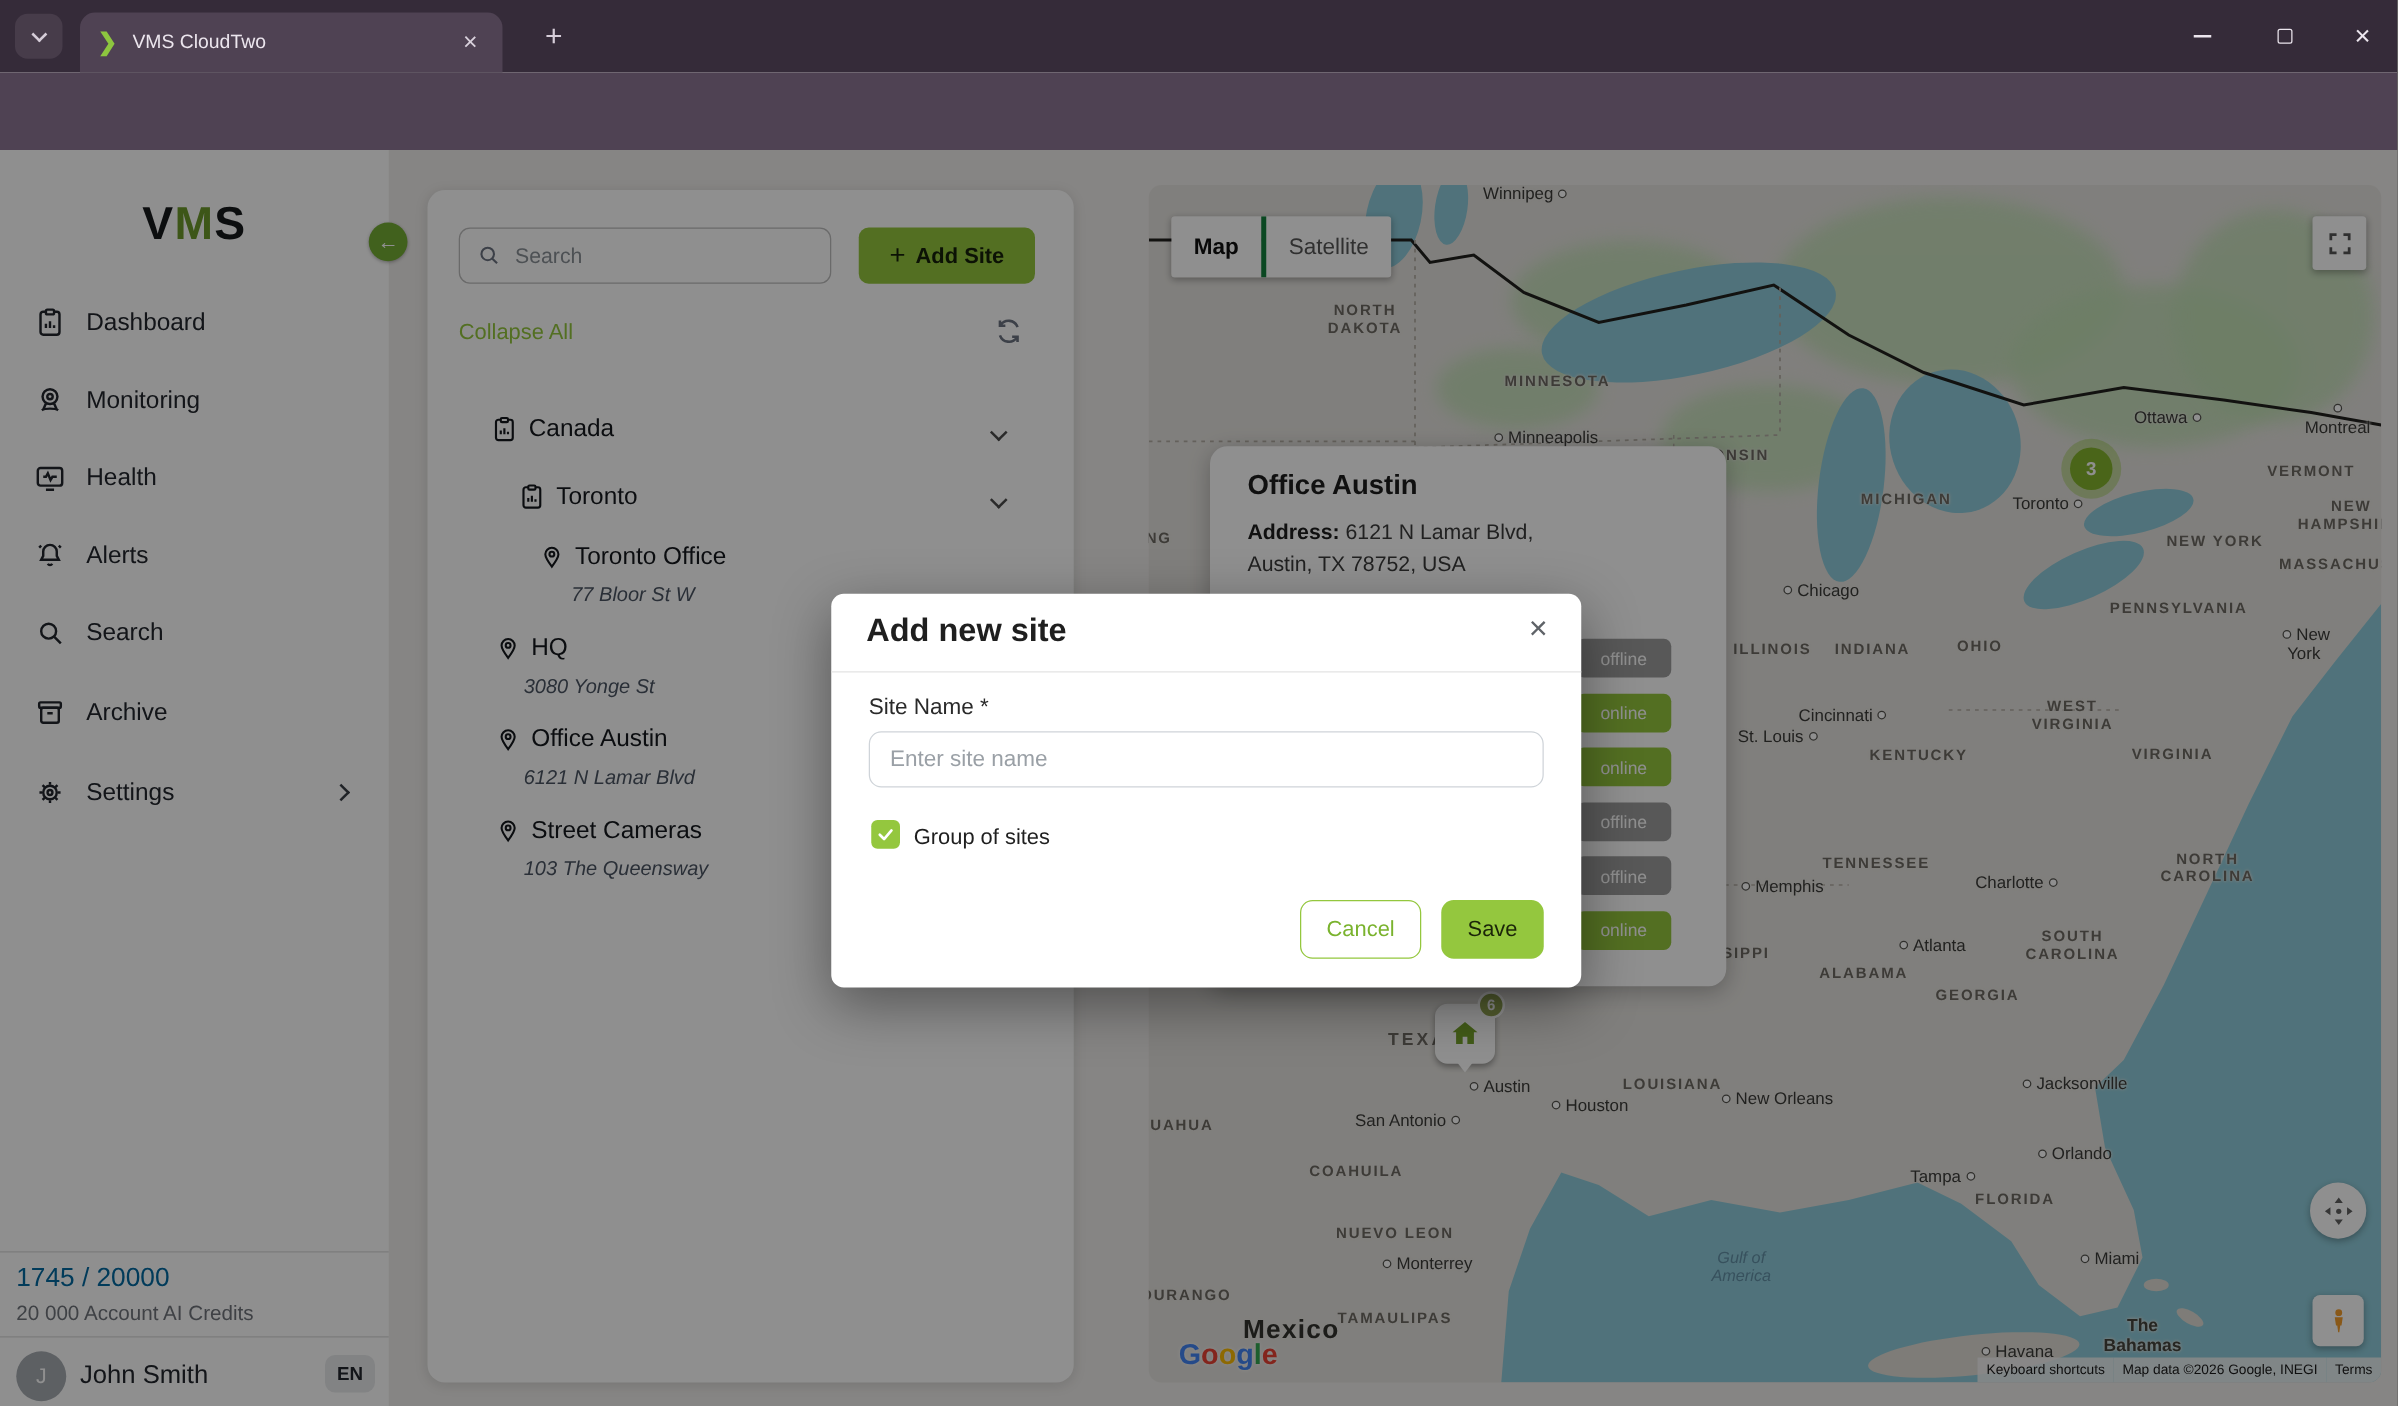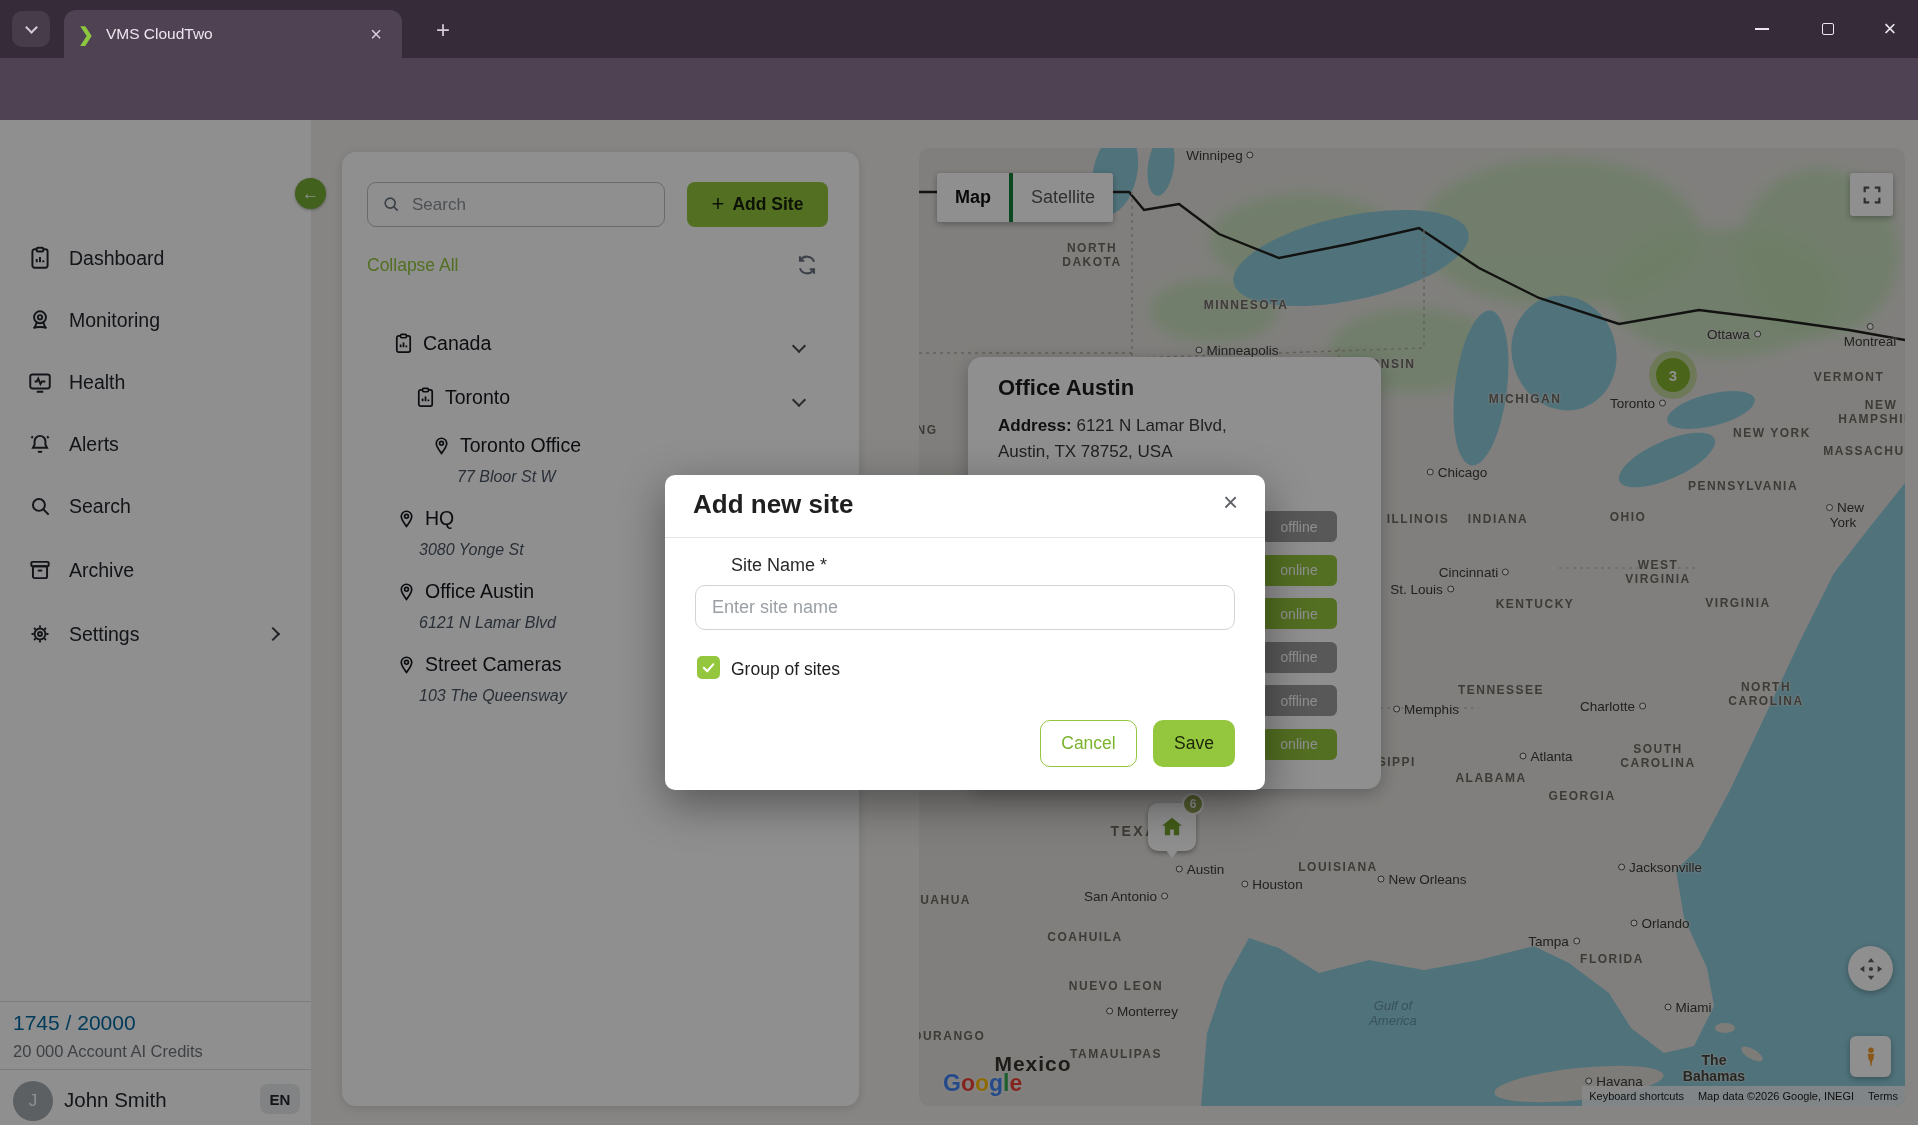--- a/index.html
+++ b/index.html
@@ -96,21 +96,21 @@
   .google-logo{position:absolute;left:24px;top:922px;font-size:23px;font-weight:bold;z-index:6;text-shadow:0 0 3px rgba(255,255,255,.8);}
   .attribution{position:absolute;right:0;bottom:0;display:flex;z-index:6;font-size:11px;color:#1a1a1a;}
   .attribution span{background:rgba(245,245,245,.85);padding:4px 7px;white-space:nowrap;}
 
   
   .dim{position:absolute;left:0;top:120px;width:1918px;height:1005px;background:rgba(0,0,0,.44);z-index:40;}
   .modal{position:absolute;left:665px;top:475px;width:600px;height:315px;background:#fff;border-radius:10px;box-shadow:0 14px 45px rgba(0,0,0,.4);z-index:60;}
   .m-title{position:absolute;left:28px;top:14px;font-size:26px;font-weight:600;color:#1f1f1f;}
   .m-close{position:absolute;left:558px;top:14px;font-size:26px;color:#5f6368;line-height:1;}
   .m-divider{position:absolute;left:0;top:62px;width:600px;height:1px;background:#e4e4e4;}
-  .m-label{position:absolute;left:30px;top:80px;font-size:18px;color:#2a2a2a;margin-left:36px;}
+  .m-label{position:absolute;left:30px;top:80px;font-size:18px;color:#2a2a2a;}
   .m-input{position:absolute;left:30px;top:110px;width:540px;height:45px;border:1.5px solid #cfd4d9;border-radius:10px;font-size:18px;padding:0 16px;color:#333;outline:none;}
   .m-input::placeholder{color:#9aa0a6;}
   .m-check{position:absolute;left:32px;top:181px;width:23px;height:23px;border-radius:5px;background:#94c73e;display:flex;align-items:center;justify-content:center;}
   .m-check-label{position:absolute;left:66px;top:184px;font-size:17.5px;color:#1f1f1f;}
   .m-cancel{position:absolute;left:375px;top:245px;width:97px;height:47px;background:#fff;border:1.5px solid #94c73e;border-radius:10px;color:#7ab32e;font-size:17.5px;}
   .m-save{position:absolute;left:488px;top:245px;width:82px;height:47px;background:#94c73e;border:none;border-radius:10px;color:#1b2509;font-size:17.5px;}
 </style>
 </head>
 <body>
 
@@ -183,20 +183,21 @@
         </svg>
     </div>
     <div class="ext-divider"></div>
     <div class="avatar-br"></div>
     <div class="kebab">⋮</div>
   </div>
 
   <div class="app">
 
     <div class="sidebar">
+      <div class="logo"><span>V</span><span class="m">M</span><span>S</span></div>
 
       <div class="nav-item" style="top:116px">
         <svg width="26" height="26" viewBox="0 0 24 24" fill="none" stroke="#23272e" stroke-width="1.8">
             <rect x="5" y="4" width="14" height="17" rx="2"></rect>
             <rect x="9" y="2.5" width="6" height="3.5" rx="1" fill="#fff"></rect>
             <path d="M9 16v-3M12 16v-5M15 16v-2"></path>
           </svg>
         <span>Dashboard</span>
       </div>
       <div class="nav-item" style="top:178px">
@@ -373,21 +374,21 @@
           <span class="maplabel city dot-r" style="left: 721px; top: 255px;">Toronto</span>
           <span class="maplabel state" style="left: 930px; top: 229px;">VERMONT</span>
           <span class="maplabel state" style="left: 962px; top: 264px;">NEW
 HAMPSHIRE</span>
           <span class="maplabel state" style="left: 853px; top: 285px;">NEW YORK</span>
           <span class="maplabel state" style="left: 968px; top: 303px;">MASSACHUSETTS</span>
           <span class="maplabel city dot-l" style="left: 536px; top: 324px;">Chicago</span>
           <span class="maplabel state" style="left: 824px; top: 338px;">PENNSYLVANIA</span>
           <span class="maplabel state" style="left: 499px; top: 371px;">ILLINOIS</span>
           <span class="maplabel state" style="left: 579px; top: 371px;">INDIANA</span>
-          <span class="maplabel state" style="left: 665px; top: 369px; margin-left: 44px;">OHIO</span>
+          <span class="maplabel state" style="left: 665px; top: 369px;">OHIO</span>
           <span class="maplabel city dot-l" style="left: 924px; top: 367px;">New York</span>
           <span class="maplabel city dot-r" style="left: 505px; top: 441px;">St. Louis</span>
           <span class="maplabel city dot-r" style="left: 557px; top: 424px;">Cincinnati</span>
           <span class="maplabel state" style="left: 739px; top: 424px;">WEST
 VIRGINIA</span>
           <span class="maplabel state" style="left: 819px; top: 455px;">VIRGINIA</span>
           <span class="maplabel state" style="left: 616px; top: 456px;">KENTUCKY</span>
           <span class="maplabel state" style="left: 582px; top: 542px;">TENNESSEE</span>
           <span class="maplabel state" style="left: 847px; top: 546px;">NORTH
 CAROLINA</span>

